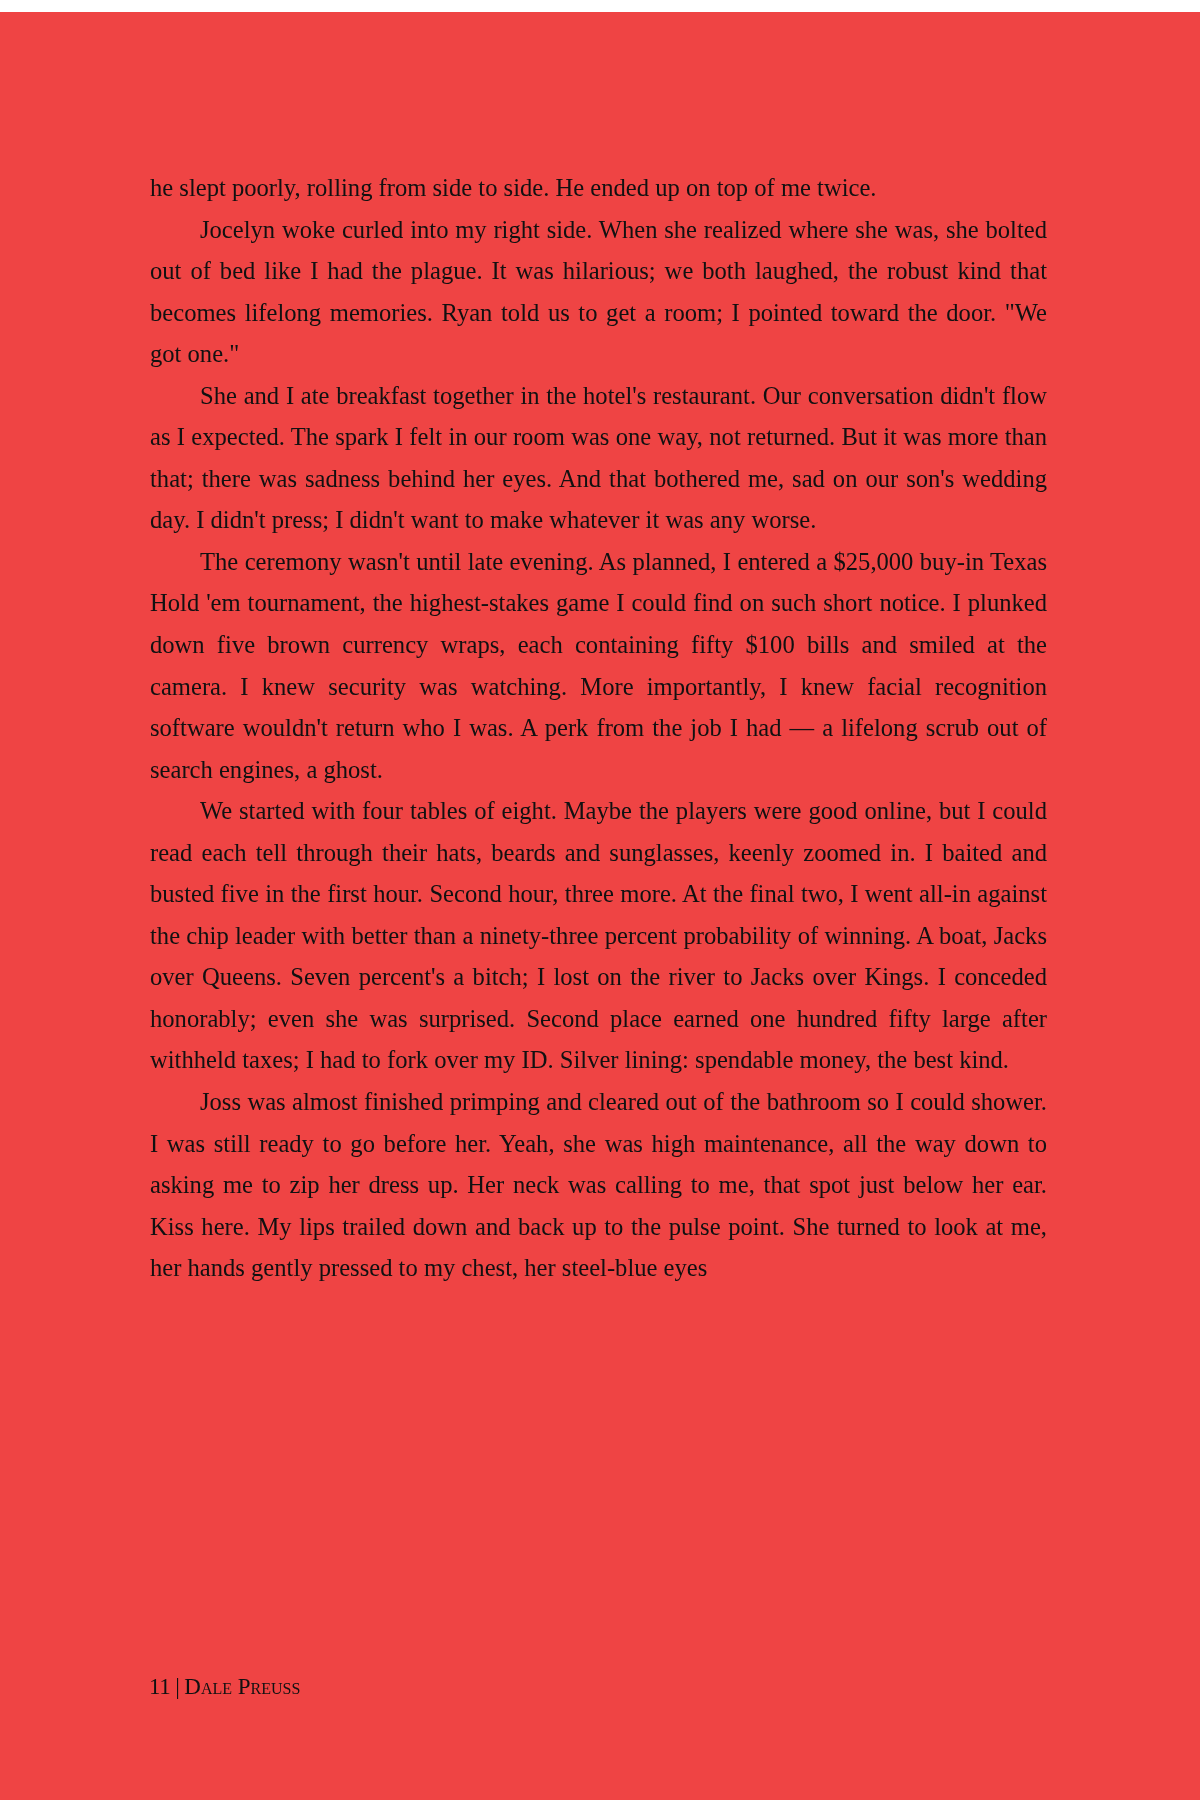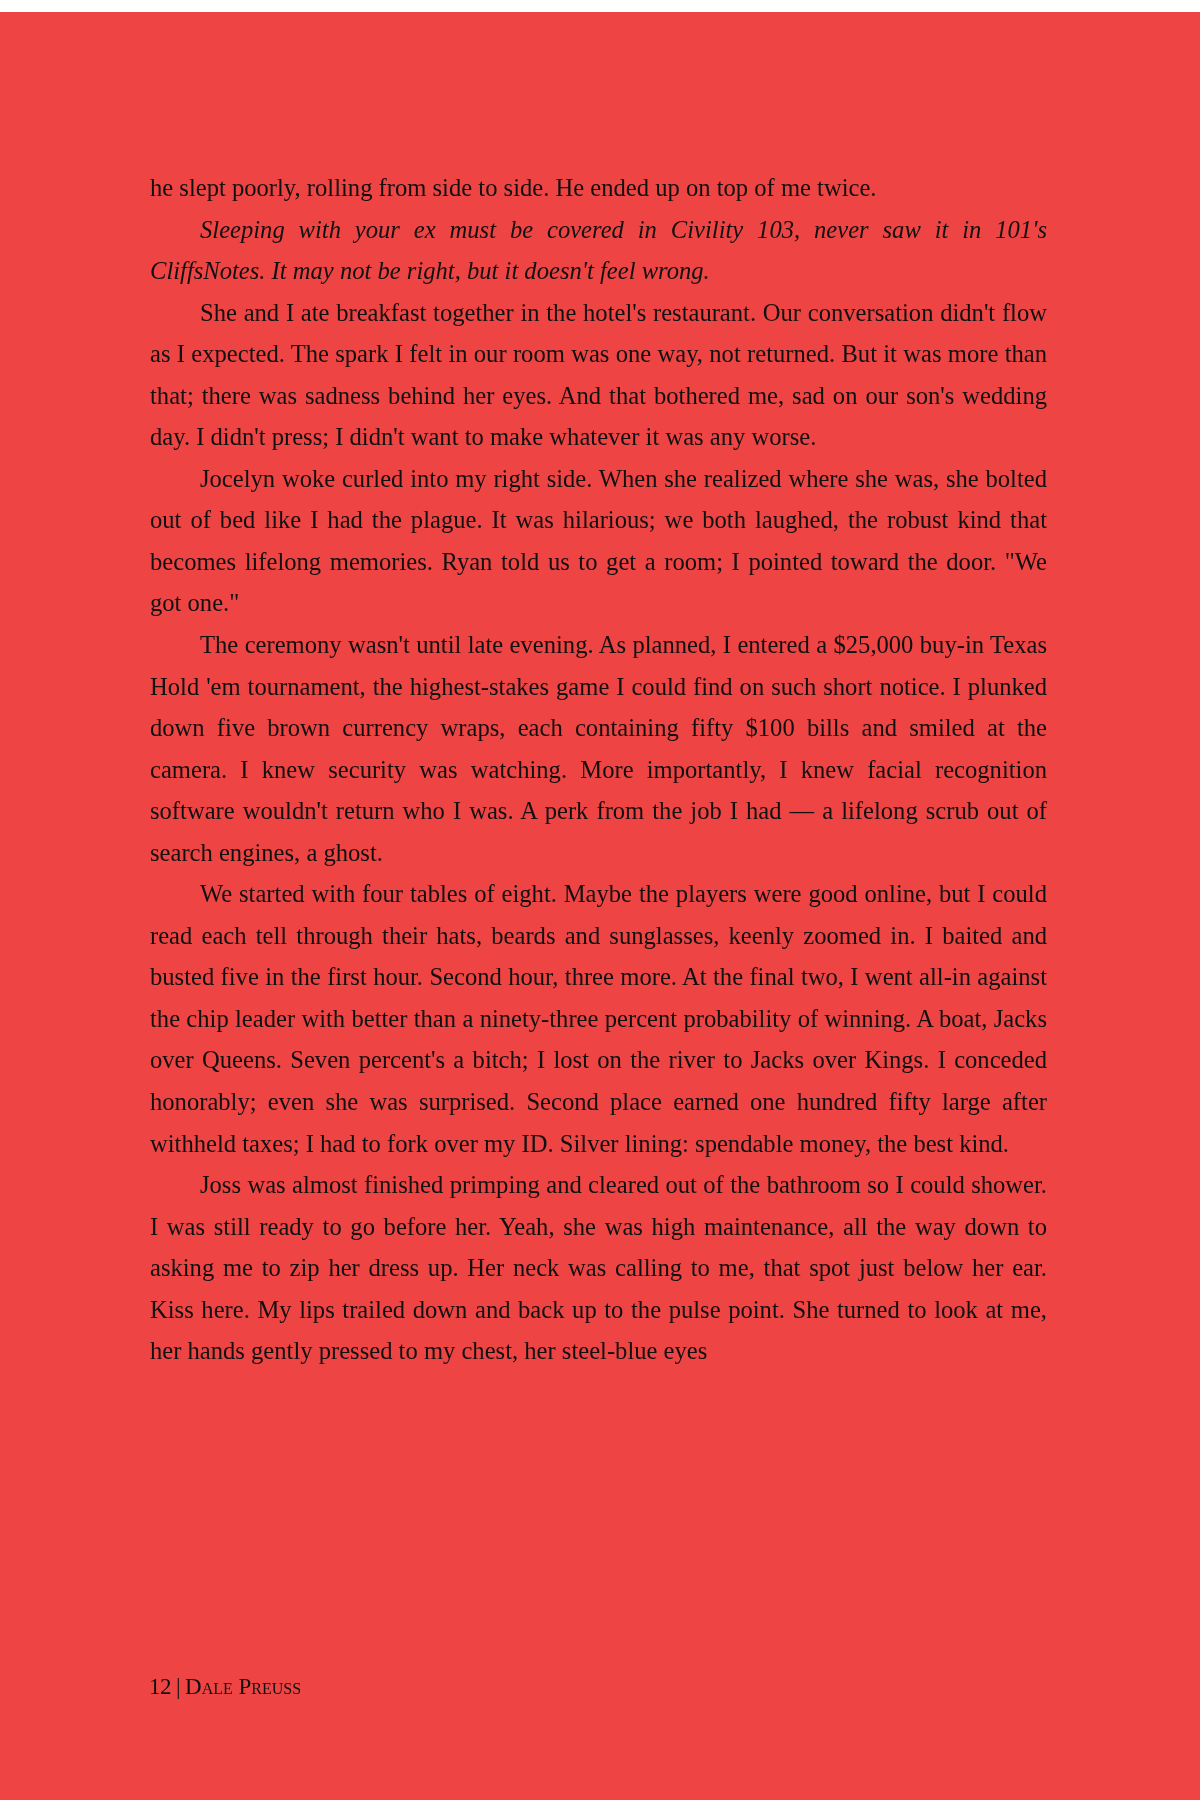--- a/index.html
+++ b/index.html
@@ -20,24 +20,23 @@
   }
   .footer .sc { font-variant: small-caps; letter-spacing: 0; margin-top: 25px; }
   .footer .sep { margin: 0 5px; }
 </style>
 </head>
 <body>
 
 <div class="page">
   <div class="text-block">
     <p class="first">he slept poorly, rolling from side to side. He ended up on top of me twice.</p>
-    <p class="italic">Sleeping with your ex must be covered in Civility 103, never saw it in 101's CliffsNotes. It may not be right, but it doesn't feel wrong.</p>
+    <p>Jocelyn woke curled into my right side. When she realized where she was, she bolted out of bed like I had the plague. It was hilarious; we both laughed, the robust kind that becomes lifelong memories. Ryan told us to get a room; I pointed toward the door. "We got one."</p>
     <p>She and I ate breakfast together in the hotel's restaurant. Our conversation didn't flow as I expected. The spark I felt in our room was one way, not returned. But it was more than that; there was sadness behind her eyes. And that bothered me, sad on our son's wedding day. I didn't press; I didn't want to make whatever it was any worse.</p>
-    <p>Jocelyn woke curled into my right side. When she realized where she was, she bolted out of bed like I had the plague. It was hilarious; we both laughed, the robust kind that becomes lifelong memories. Ryan told us to get a room; I pointed toward the door. "We got one."</p>
     <p>The ceremony wasn't until late evening. As planned, I entered a $25,000 buy-in Texas Hold 'em tournament, the highest-stakes game I could find on such short notice. I plunked down five brown currency wraps, each containing fifty $100 bills and smiled at the camera. I knew security was watching. More importantly, I knew facial recognition software wouldn't return who I was. A perk from the job I had — a lifelong scrub out of search engines, a ghost.</p>
     <p>We started with four tables of eight. Maybe the players were good online, but I could read each tell through their hats, beards and sunglasses, keenly zoomed in. I baited and busted five in the first hour. Second hour, three more. At the final two, I went all-in against the chip leader with better than a ninety-three percent probability of winning. A boat, Jacks over Queens. Seven percent's a bitch; I lost on the river to Jacks over Kings. I conceded honorably; even she was surprised. Second place earned one hundred fifty large after withheld taxes; I had to fork over my ID. Silver lining: spendable money, the best kind.</p>
     <p>Joss was almost finished primping and cleared out of the bathroom so I could shower. I was still ready to go before her. Yeah, she was high maintenance, all the way down to asking me to zip her dress up. Her neck was calling to me, that spot just below her ear. Kiss here. My lips trailed down and back up to the pulse point. She turned to look at me, her hands gently pressed to my chest, her steel-blue eyes</p>
   </div>
 
   <div class="footer">
-    <span>12</span><span class="sep">|</span><span class="sc">Dale Preuss</span>
+    <span>11</span><span class="sep">|</span><span class="sc">Dale Preuss</span>
   </div>
 </div>
 
 </body></html>

